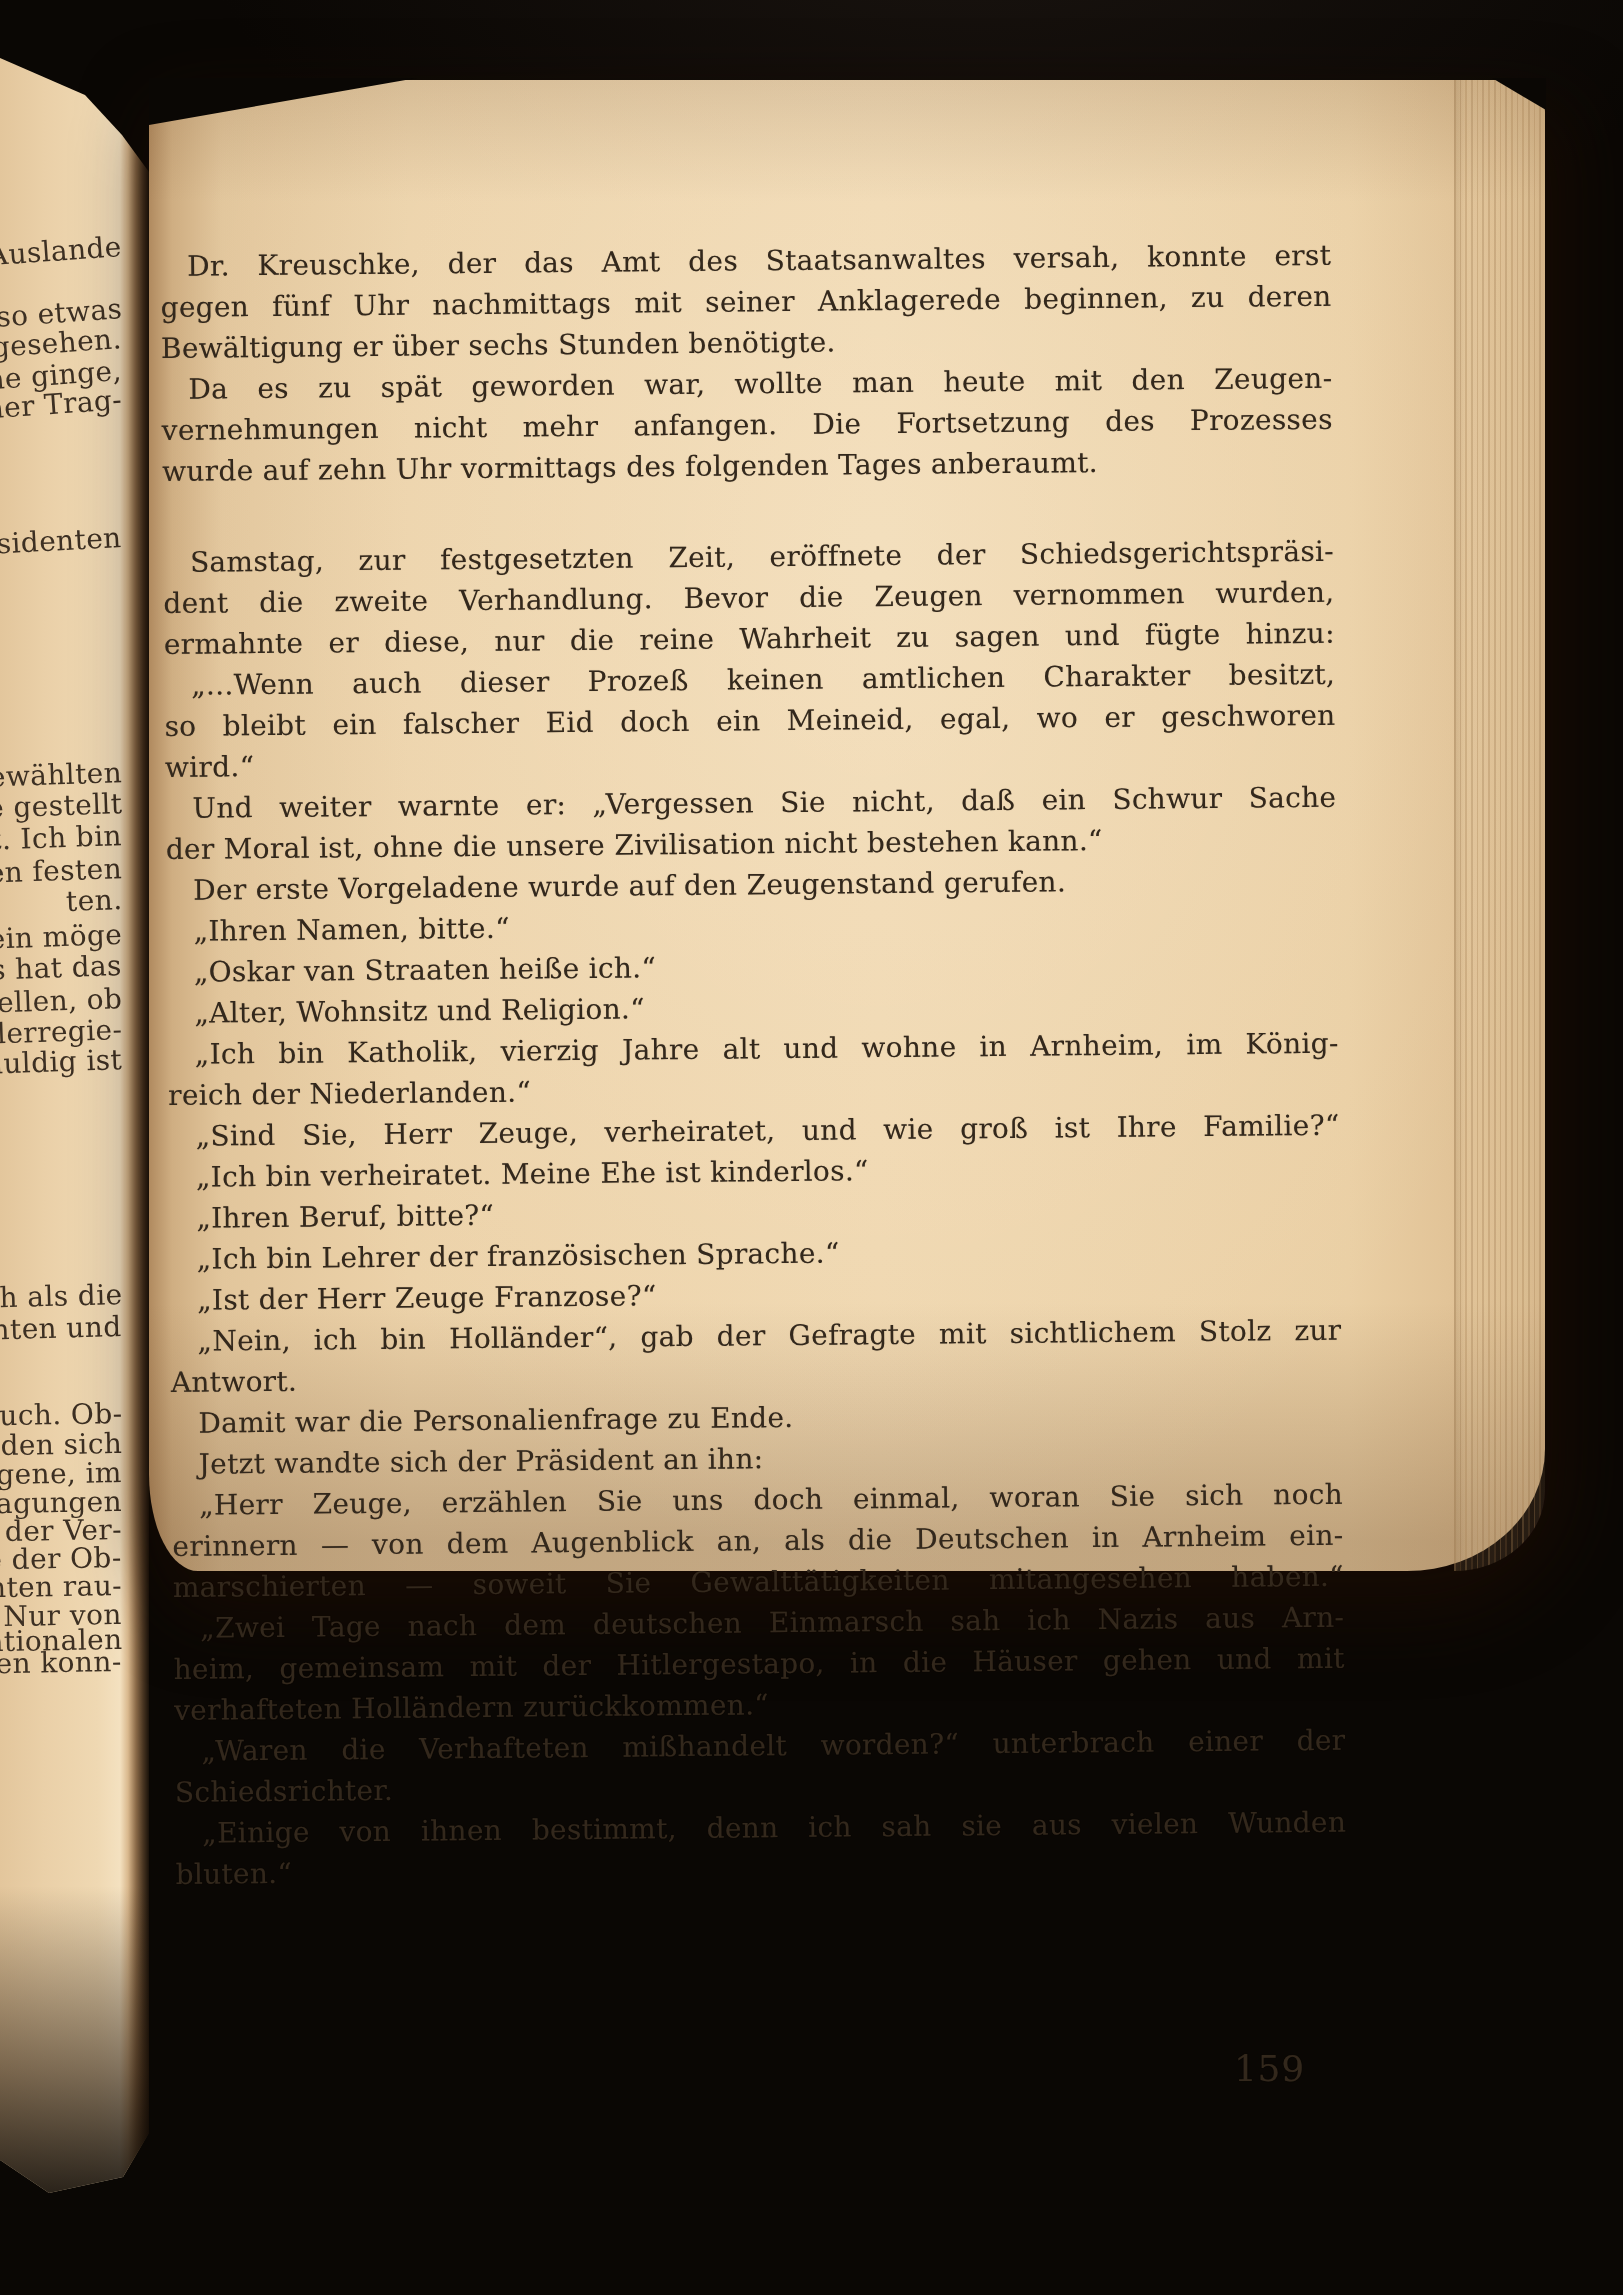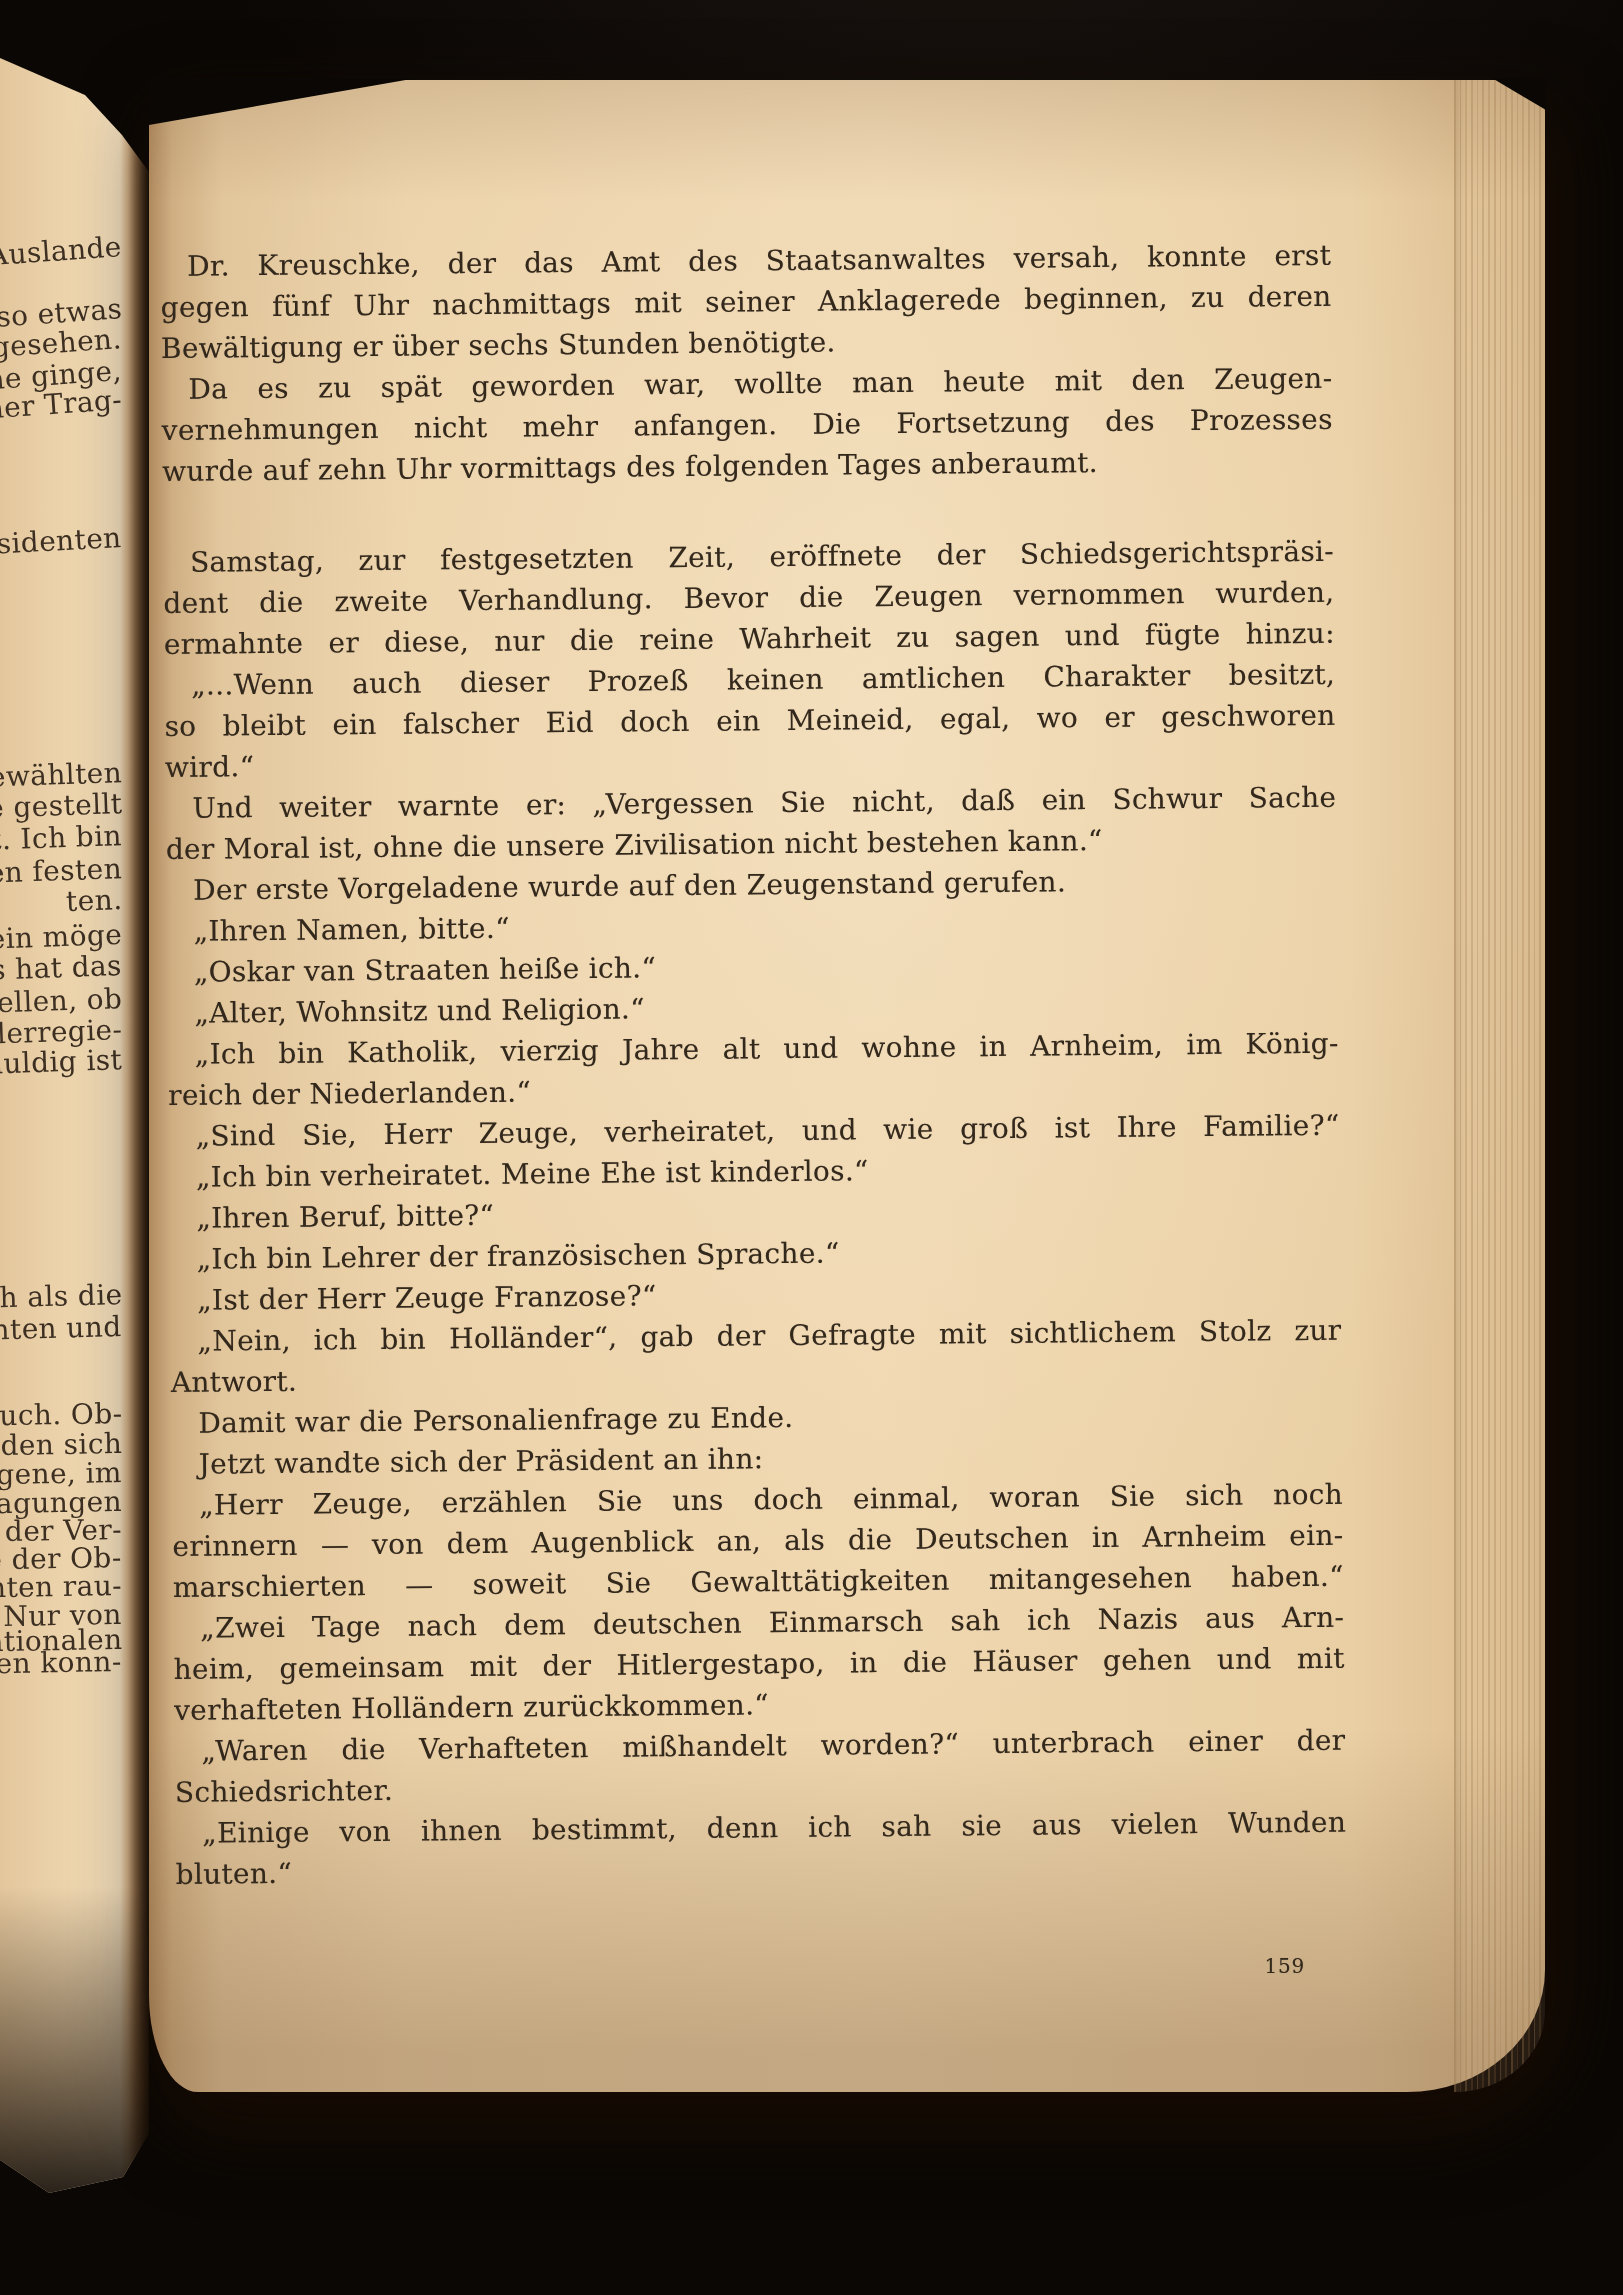--- a/index.html
+++ b/index.html
@@ -14,21 +14,21 @@
      background:linear-gradient(90deg,#e3c69c 0,#ead0a8 45px,#efd8b2 97px,#f4e1c0 120px,
                 #d9b88d 128px,#8a6a48 136px,#4a3622 143px,#1a120a 149px);
      clip-path:polygon(0 8px,85px 45px,122px 85px,149px 122px,149px 2083px,
                 123px 2127px,49px 2143px,0 2110px);}
   .left-page::after{content:"";position:absolute;left:0;right:0;bottom:0;height:341px;
      background:linear-gradient(180deg,transparent 0,rgba(30,18,8,.55) 55%,rgba(8,5,2,.95) 100%);}
   .fragment{position:absolute;right:27px;white-space:nowrap;font-size:28px;line-height:32px;
      color:#3d3023;transform-origin:right center;letter-spacing:0.4px;}
 
   
-  .right-page{position:absolute;left:149px;top:80px;width:1396px;height:2012px;
+  .right-page{position:absolute;left:149px;top:80px;width:1396px;height:1491px;
      border-radius:9.7px 24px 138px 49px / 32px 32px 122px 97px;
      background:
        radial-gradient(ellipse 1015px 1420px at 52% 32%, rgba(255,247,229,.28) 0%, transparent 72%),
        linear-gradient(180deg, rgba(120,85,50,.20) 0, transparent 122px, transparent 82%, rgba(95,62,32,.30) 98%),
        linear-gradient(90deg,#b08a5f 0,#cfae82 23px,#e2c69c 73px,#ecd2a9 260px,#efd6ae 731px,
                 #eacfa4 1201px,#e2c498 1297px,#d9ba8e 1380px,#d2b286 1396px);
      box-shadow:14.6px 34px 73px 8px rgba(25,12,3,.85);}
   .fore-edge{position:absolute;top:0;right:0;width:91px;height:100%;
      border-radius:0 24px 138px 0 / 0 32px 122px 0;
      background:
@@ -43,22 +43,22 @@
 
   
   .text-block{position:absolute;left:11.4px;top:166px;width:1171px;
      transform:rotate(-0.55deg);transform-origin:0 0;
      color:#33281c;font-size:28px;letter-spacing:0.3px;}
   .line{height:41px;line-height:41px;overflow:visible;white-space:normal;
      text-shadow:0 0 0.8px rgba(51,40,28,.35);}
   .line.indent{padding-left:27px;}
   .line.just{text-align:justify;text-align-last:justify;}
   .line.gap{margin-top:50px;}
-  .page-number{position:absolute;left:1042px;top:1874px;width:114px;text-align:right;
-     font-size:20px;color:#33281c;letter-spacing:0.8px;
+  .page-number{position:absolute;left:1042px;top:1968px;width:114px;text-align:right;
+     font-size:36px;color:#33281c;letter-spacing:0.8px;
      text-shadow:0 0 0.8px rgba(51,40,28,.35);}
 </style>
 </head>
 <body>
 
 <div class="scene">
 
   <div class="left-page" id="left-fragments">
       <div class="fragment" style="top: 181px; transform: rotate(-4deg);">im Auslande</div>
       <div class="fragment" style="top: 243px; transform: rotate(-4deg);">n, so etwas</div>

